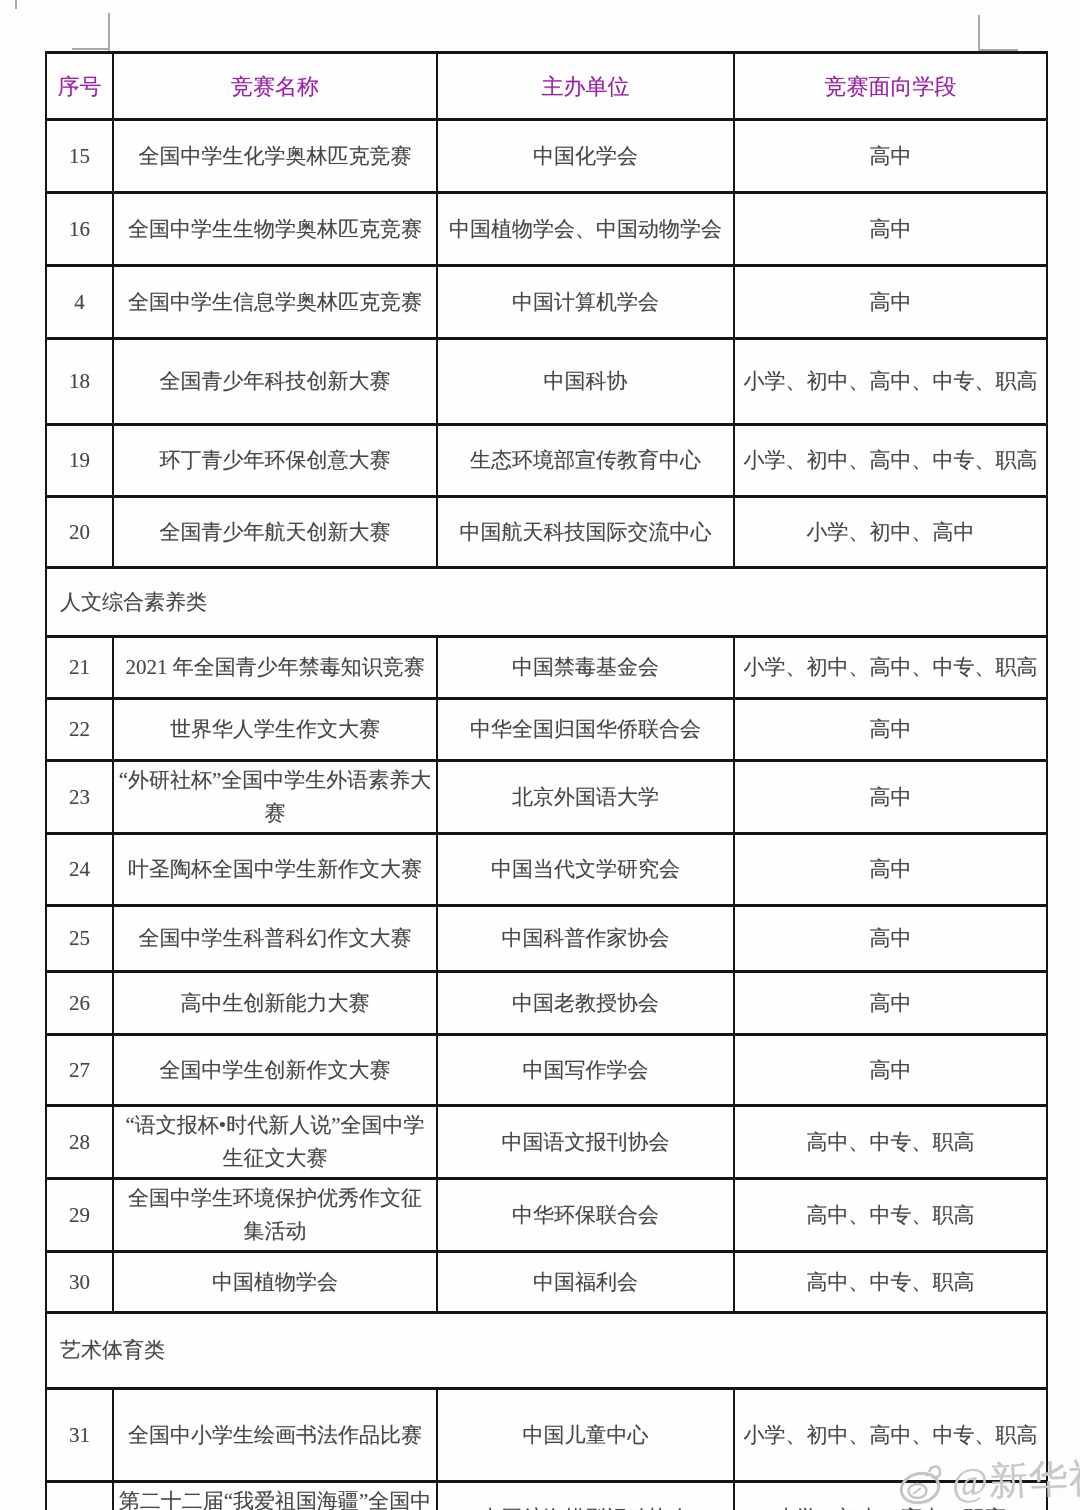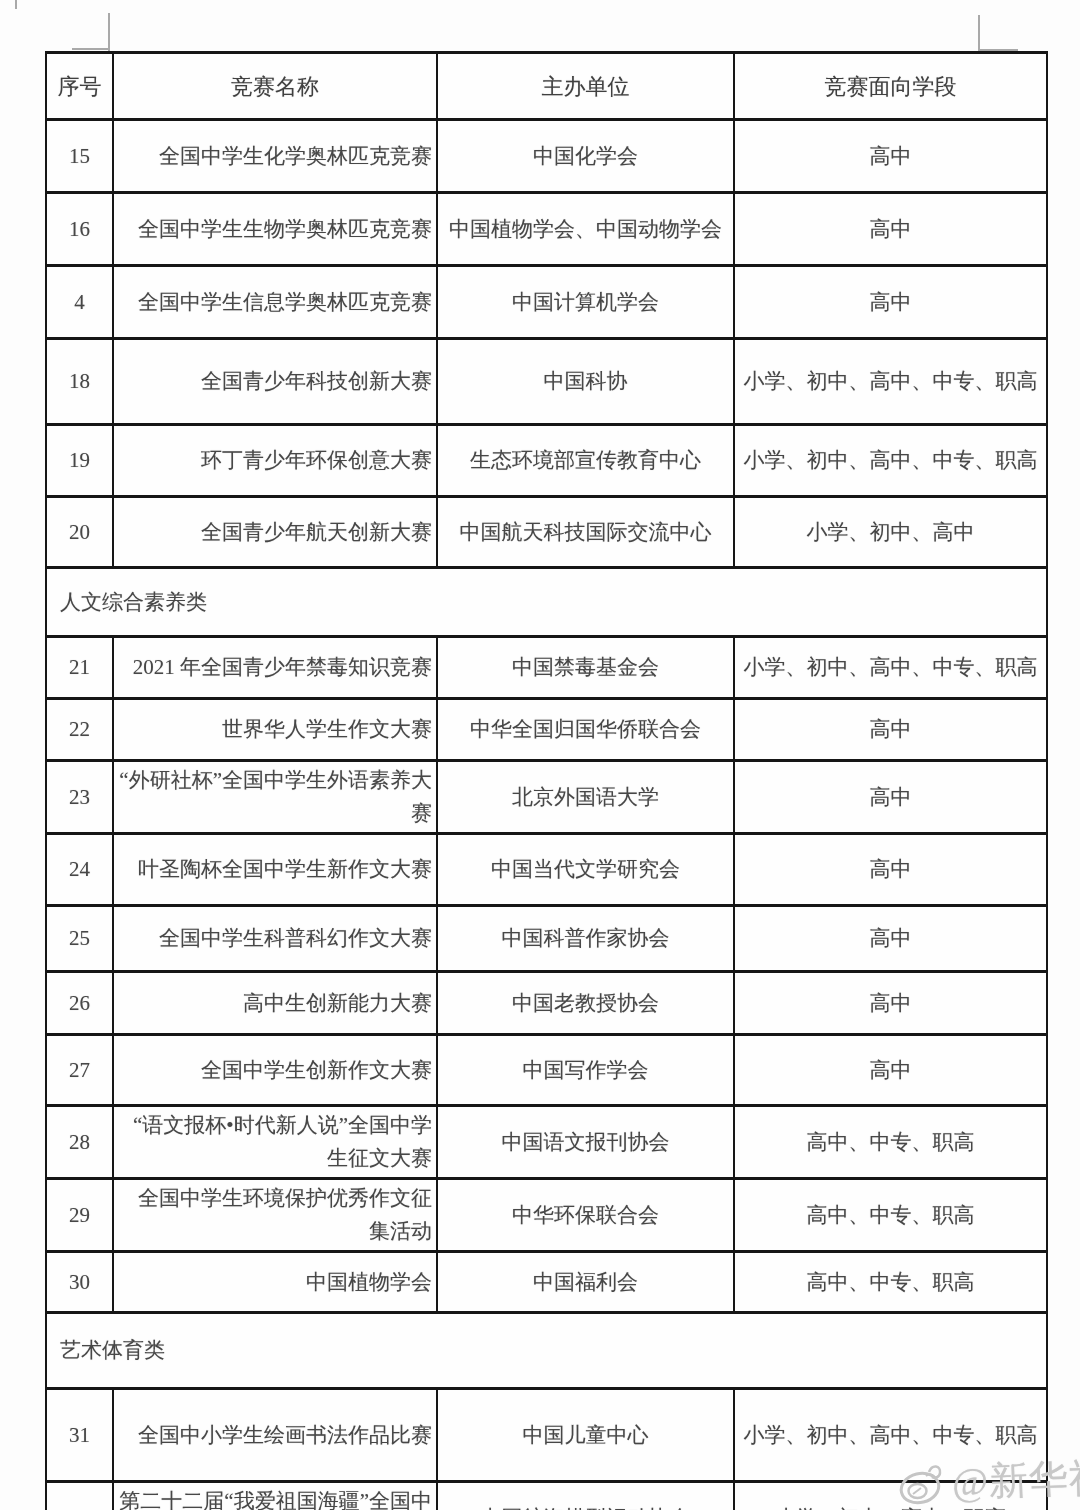--- a/index.html
+++ b/index.html
@@ -33,23 +33,23 @@
     border-bottom-width:3px;
     vertical-align:middle;
     font-size:21px;
     font-weight:normal;
     line-height:33px;
     padding:2px 4px;
     overflow:hidden;
     text-shadow:0 0 1px rgba(70,70,70,0.35);
   }
   .comp-table thead tr{height:67px;}
-  .comp-table th{font-size:22px;text-align:center;color:#404040;}
+  .comp-table th{font-size:22px;text-align:center;color:#a21caf;}
   .td-no{text-align:center;padding:2px 2px;}
-  .td-name{text-align:right;padding-left:6px;padding-right:3px;}
+  .td-name{text-align:center;padding-left:6px;padding-right:3px;}
   .td-org{text-align:center;}
   .td-stage{text-align:center;}
   tr.section-row td{
     text-align:left;
     padding-left:13px;
     font-size:21px;
   }
   
   .watermark{position:absolute;left:896px;top:1455px;width:200px;height:55px;color:#c6c6c6;}
   .wm-logo{position:absolute;left:0;top:4px;}

